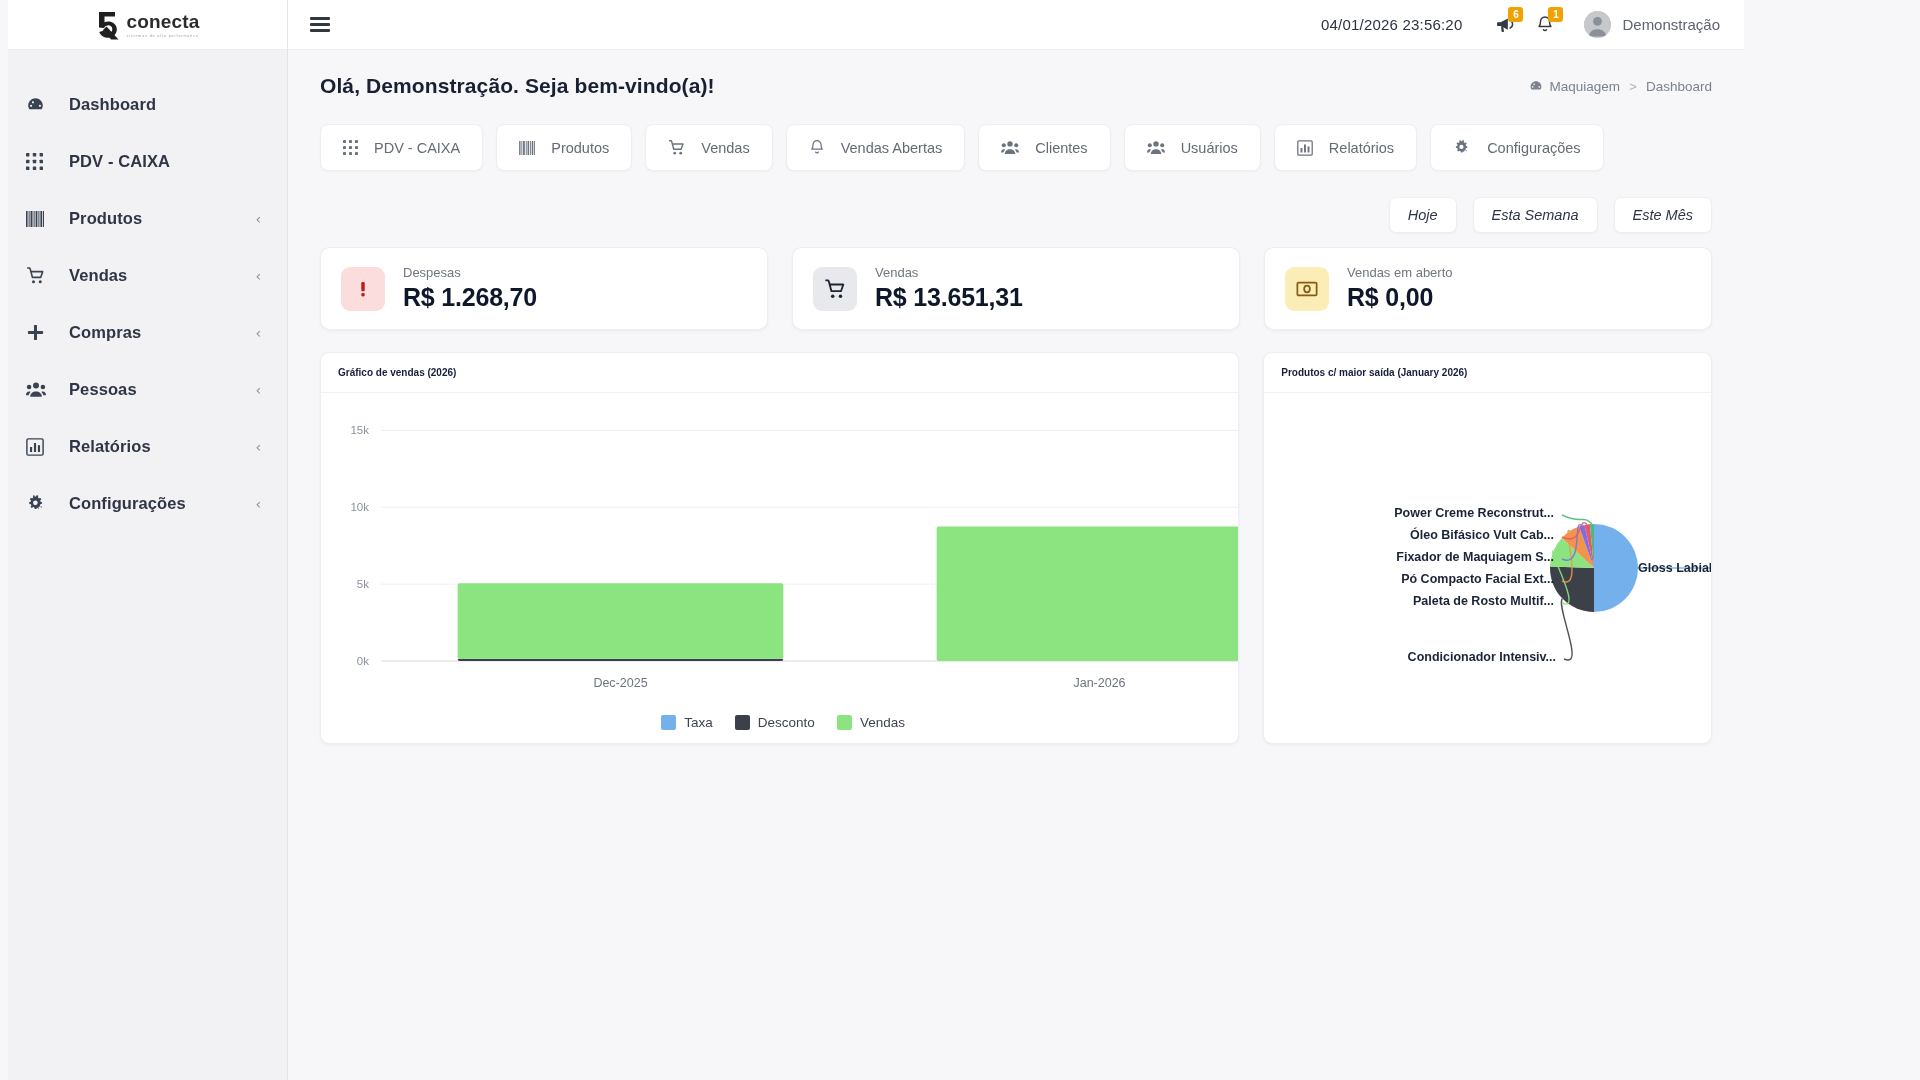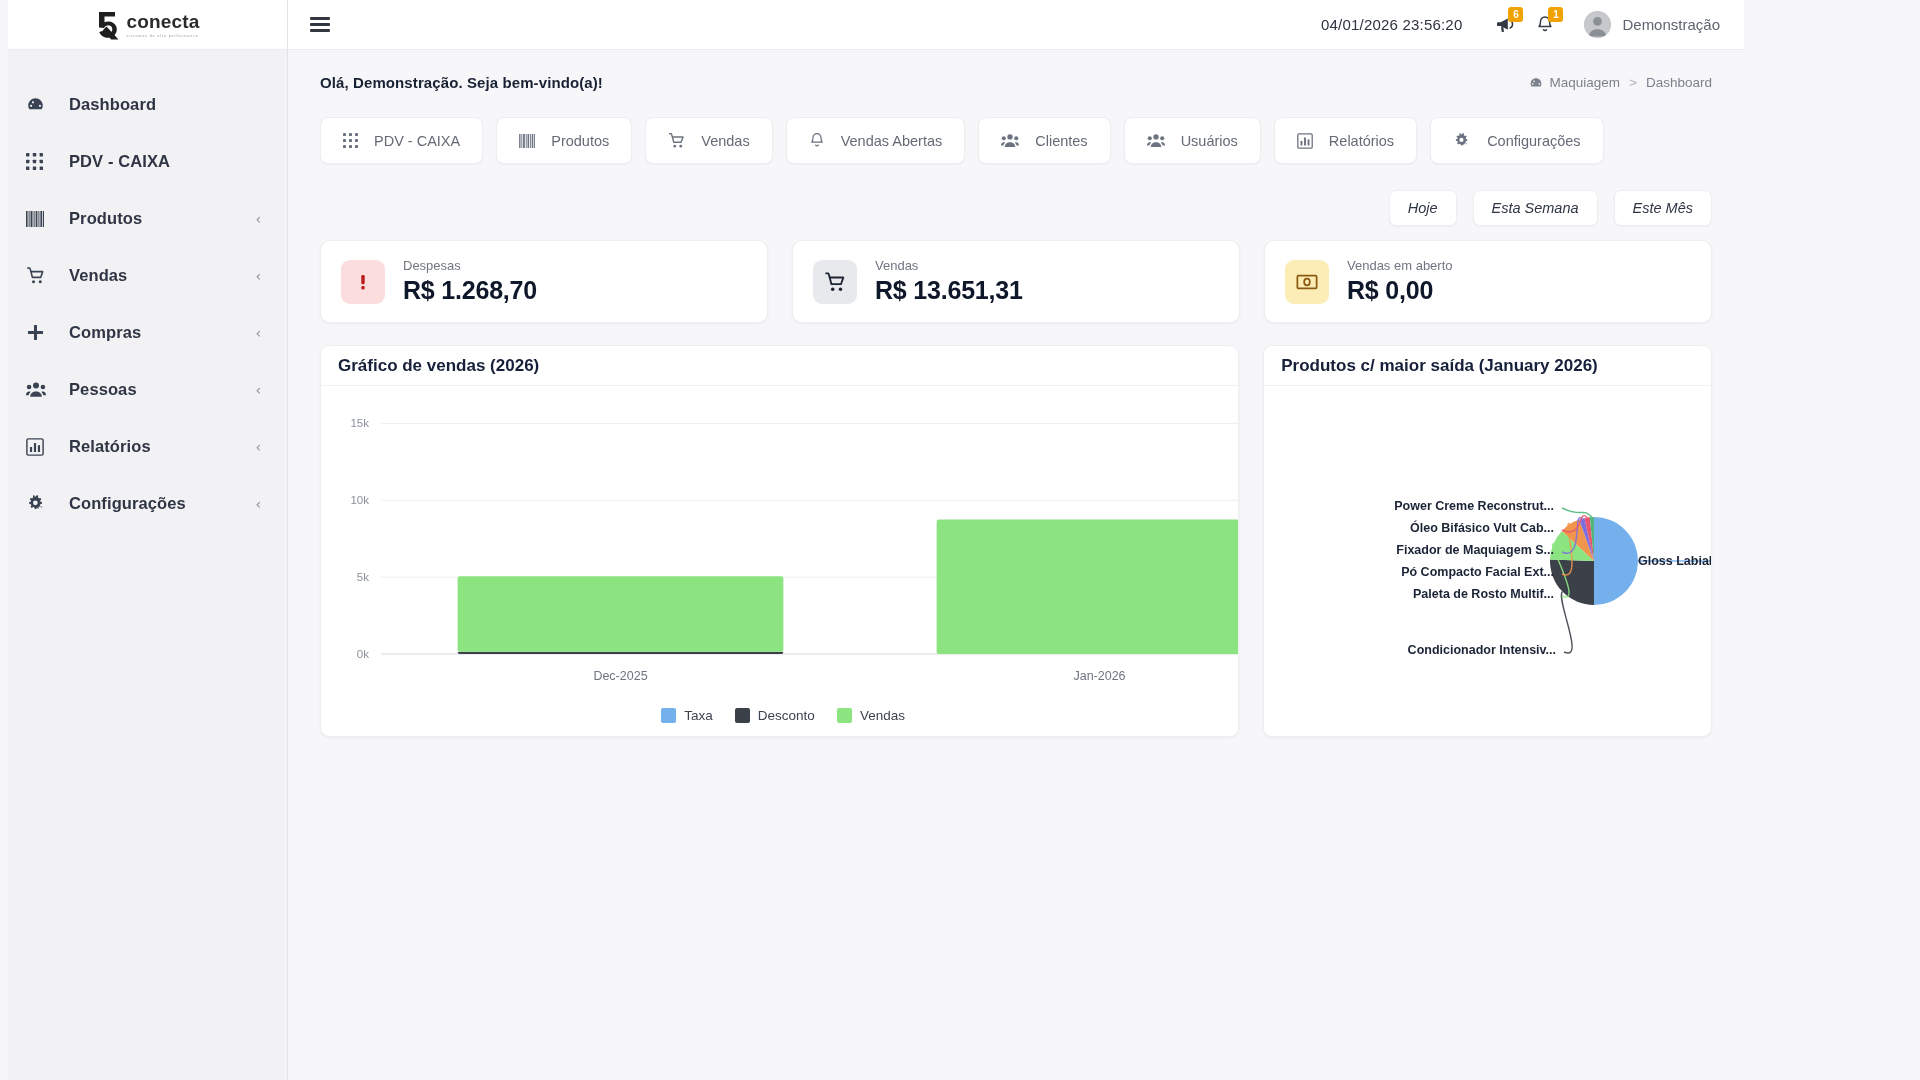--- a/index.html
+++ b/index.html
@@ -89,21 +89,21 @@
   }
   .tb-username { font-size: 15px; color: #5d6470; }
 
   
   #content { flex: 1; background: #f7f7f9; padding: 0 32px; position: relative; }
 
   .page-head {
     display: flex; align-items: center; justify-content: space-between;
     padding: 24px 0 4px 0;
   }
-  .page-title { font-size: 15px; font-weight: 700; color: #182133; letter-spacing: .1px; }
+  .page-title { font-size: 21px; font-weight: 700; color: #182133; letter-spacing: .1px; }
   .breadcrumb { display: flex; align-items: center; font-size: 13.5px; color: #7b828e; }
   .breadcrumb .bc-ico { margin-right: 7px; color: #7b828e; display: flex; }
   .breadcrumb .sep { margin: 0 9px; color: #adb2bb; }
   .bc-current { color: #7b828e; }
 
   
   .quick-row { display: flex; gap: 13px; margin-top: 22px; }
   .quick-btn {
     height: 47px; background: #fff; border: 1px solid #eceef1; border-radius: 8px;
     display: flex; align-items: center; padding: 0 22px; cursor: pointer;
@@ -140,21 +140,21 @@
   
   .panel-row { display: flex; gap: 24px; margin-top: 22px; align-items: flex-start; }
   .panel {
     background: #fff; border: 1px solid #eceef1; border-radius: 9px;
     box-shadow: 0 1px 3px rgba(16,24,40,.05); overflow: hidden;
   }
   .panel-head {
     height: 40px; display: flex; align-items: center; padding: 0 17px;
     border-bottom: 1px solid #f0f1f3;
   }
-  .panel-title { font-size: 17px; font-weight: 700; color: #17203a; text-align: right; }
+  .panel-title { font-size: 10px; font-weight: 700; color: #17203a; text-align: right; }
   .panel-body { position: relative; }
   #panel-bar { flex: 1 1 auto; width: 1045px; height: 392px; }
   #panel-pie { width: 510px; height: 392px; }
 
   .legend {
     display: flex; align-items: center; justify-content: center; gap: 22px;
     position: absolute; left: 7px; right: 0; bottom: 14px;
   }
   .legend-item { display: flex; align-items: center; cursor: pointer; }
   .legend-swatch { width: 15px; height: 15px; border-radius: 2px; margin-right: 8px; }

